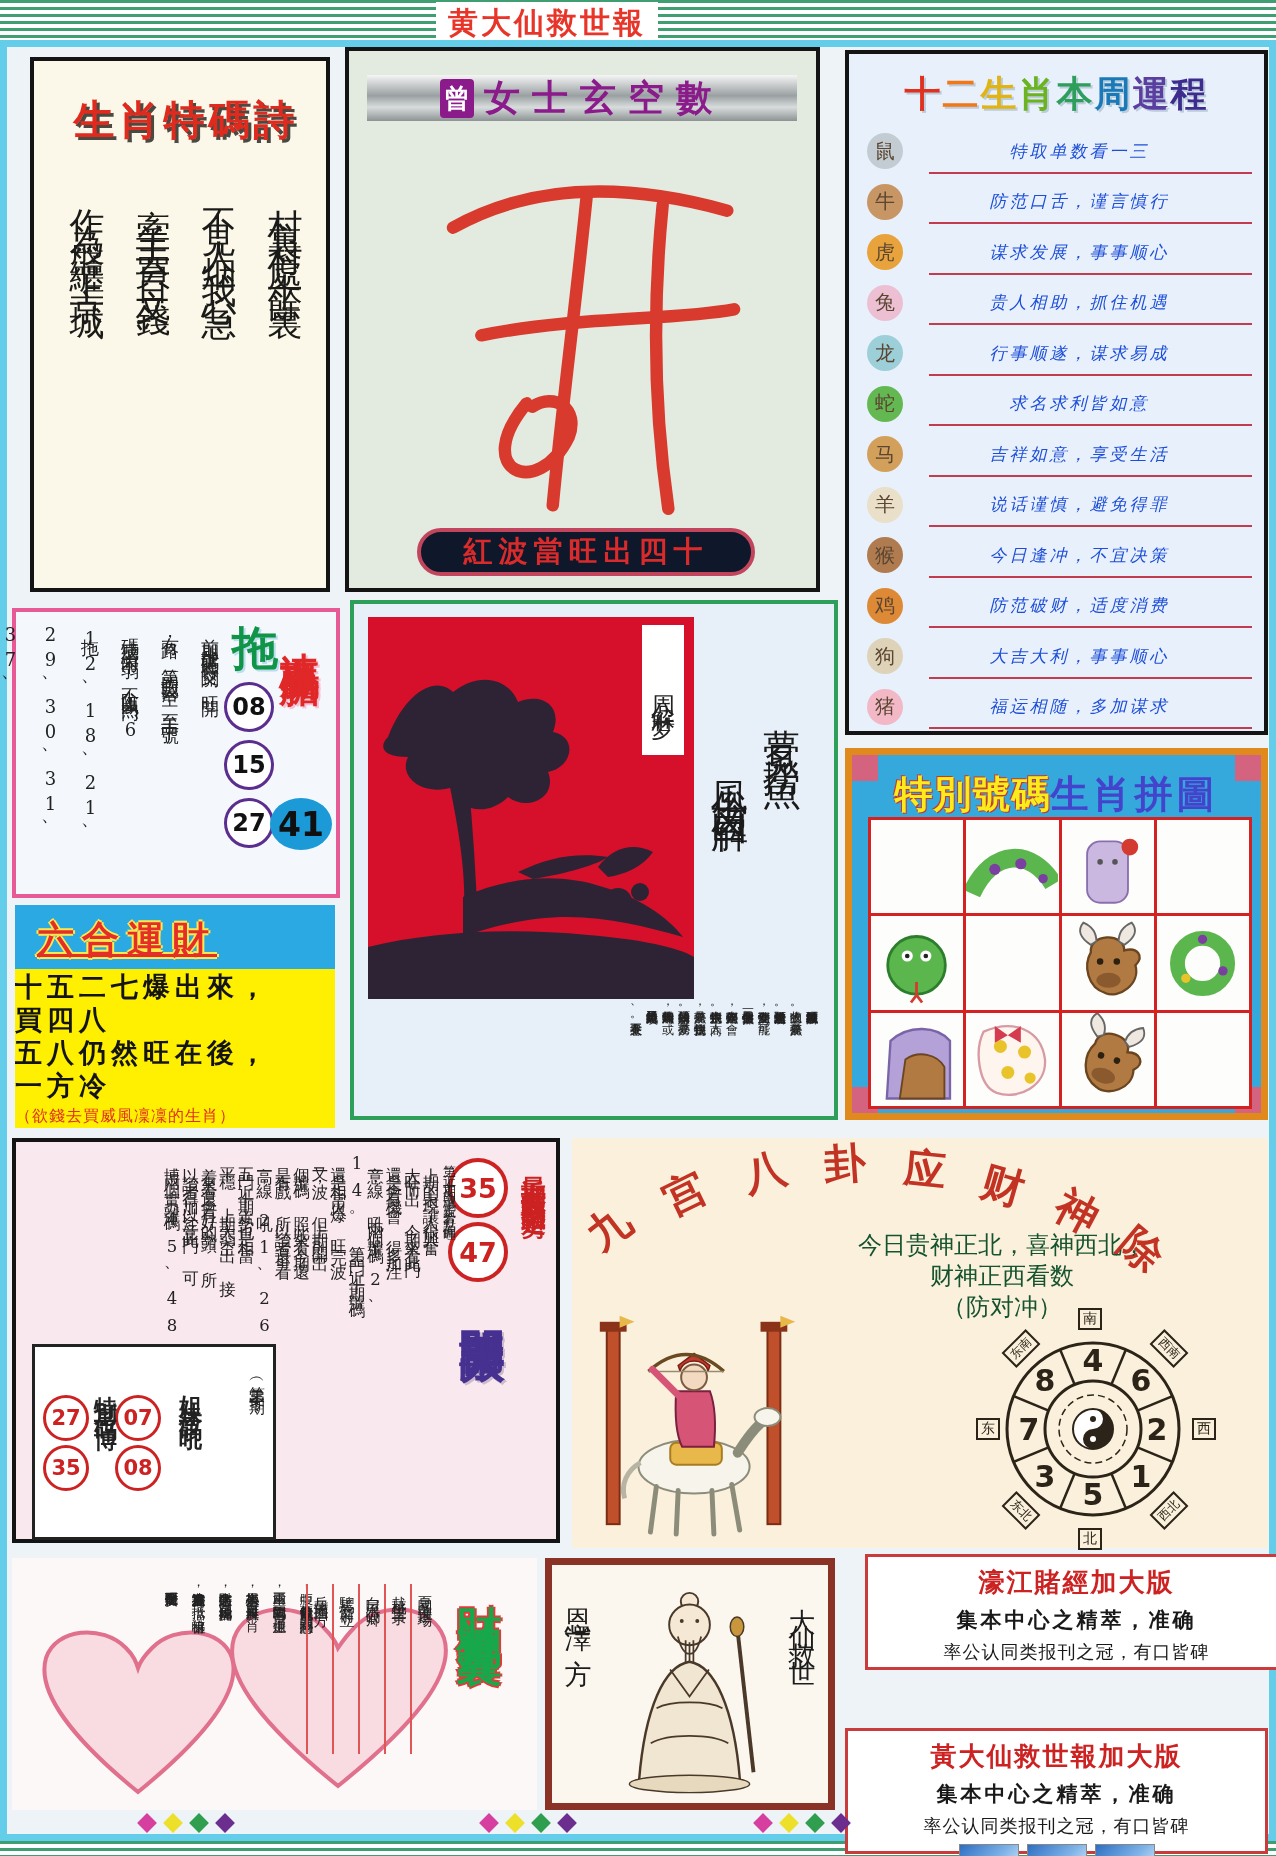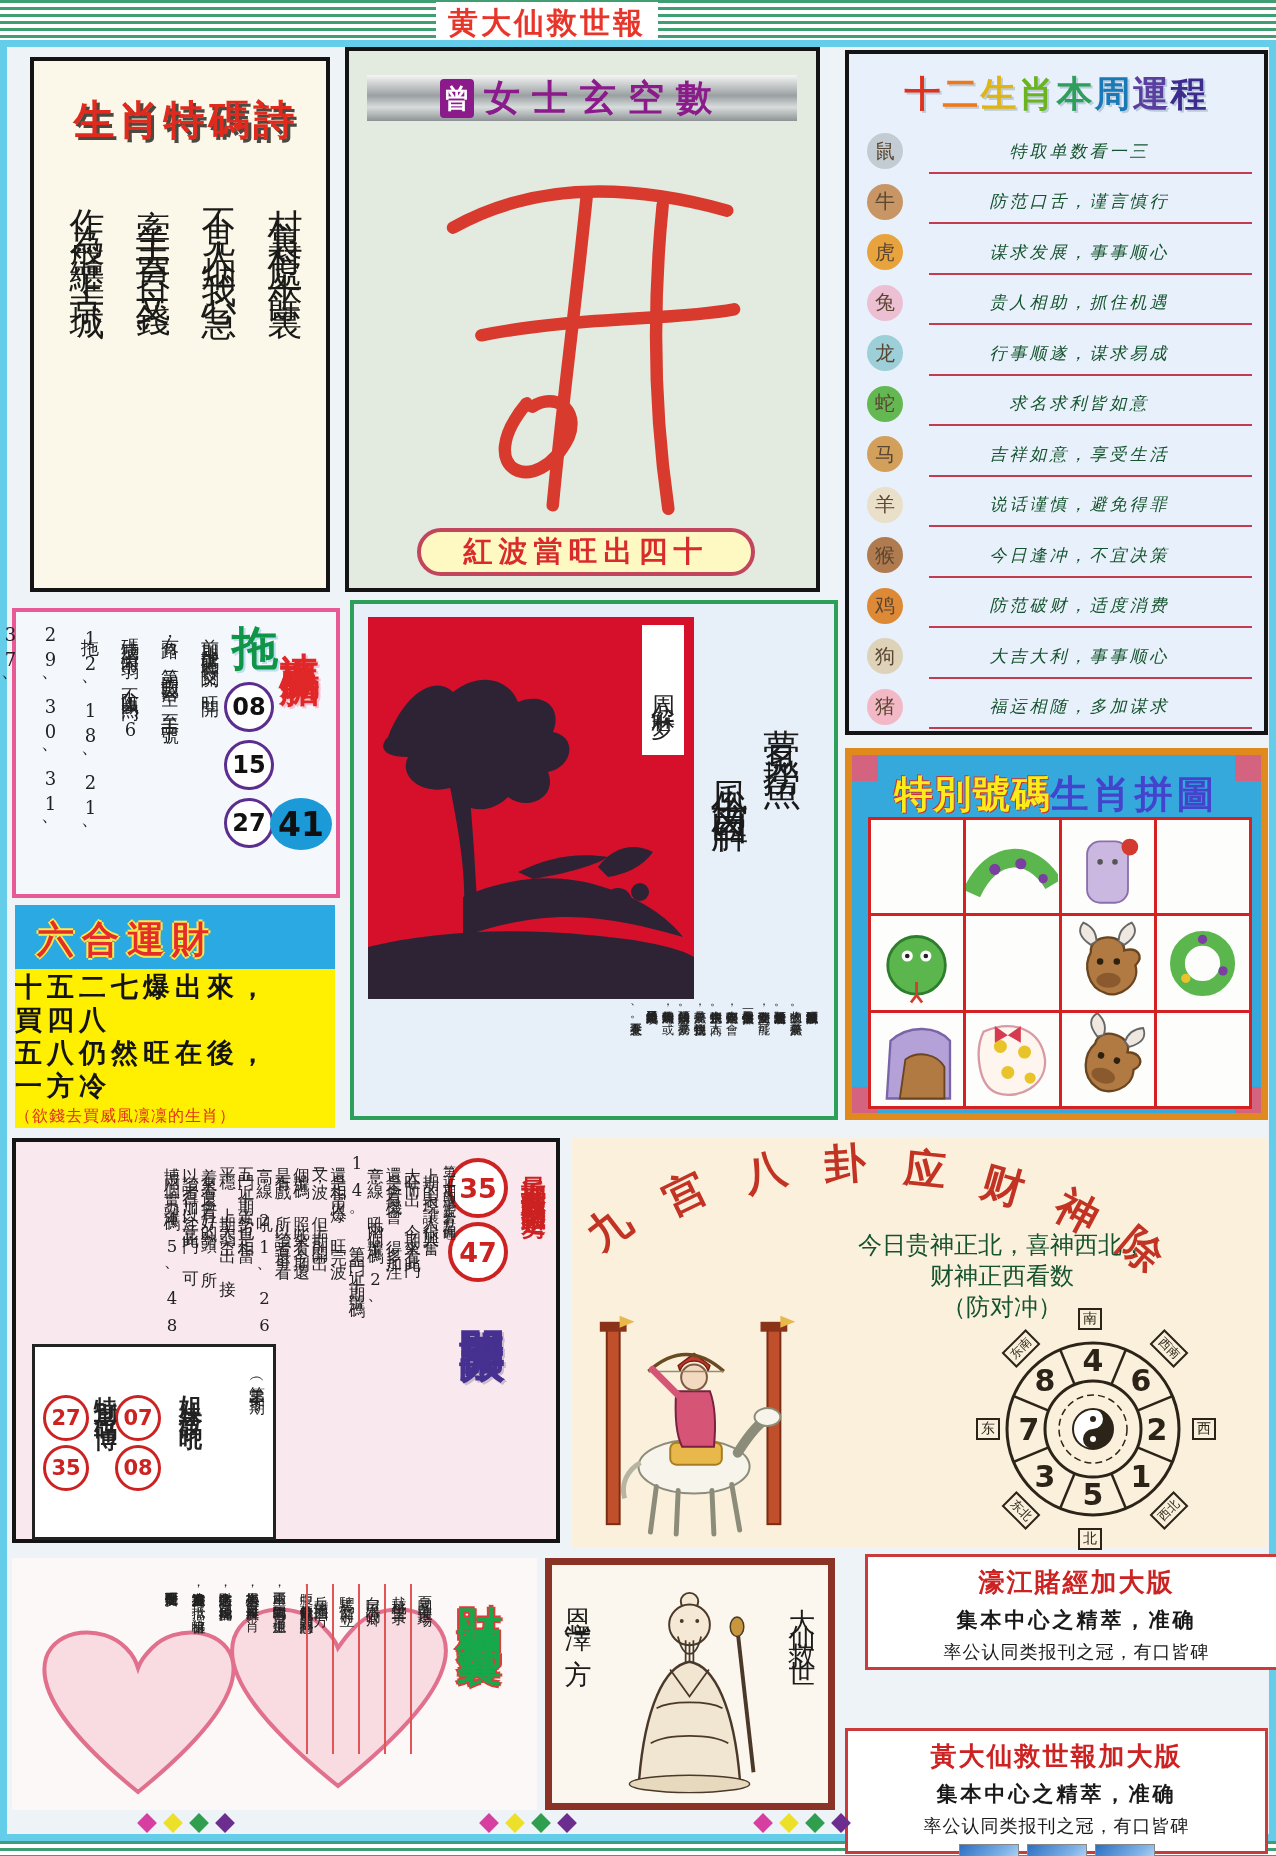--- a/index.html
+++ b/index.html
@@ -14,43 +14,43 @@
   .panel{position:absolute;box-sizing:border-box;}
   
   .p1{left:30px;top:57px;width:300px;height:535px;background:#fbf8e9;border:4px solid #141414;padding-left:7px;}
   .p1-title{top:32px;left:22px;width:260px;text-align:center;font-size:41px;font-weight:bold;color:#e02a1e;text-shadow:3px 3px 0 #4a4a42;font-family:"DejaVu Serif",serif;letter-spacing:4px;}
   .p1-cols{left:18px;top:120px;width:266px;height:400px;writing-mode:vertical-rl;text-orientation:upright;font-family:"DejaVu Serif",serif;font-size:35px;letter-spacing:16px;line-height:66px;color:#1a1a18;}
   
   .p2{left:345px;top:47px;width:475px;height:545px;background:#e3ebe1;border:4px solid #141414;}
   .p2-banner{left:18px;top:24px;width:430px;height:46px;background:linear-gradient(to bottom,#f5f5f5,#9aa0a2 45%,#d8dcdc 70%,#8d9394);display:flex;align-items:center;justify-content:center;gap:10px;}
   .p2-box-char{display:inline-block;background:#8b1a8b;color:#fff;font-weight:bold;font-size:26px;padding:2px 4px;border-radius:4px;font-family:"DejaVu Serif",serif;}
   .p2-banner-text{color:#8b1a8b;font-size:36px;font-weight:bold;letter-spacing:12px;font-family:"DejaVu Serif",serif;}
-  .p2-pill{left:68px;bottom:12px;width:330px;height:40px;background:#fef9c3;border:4px solid #c2455e;border-radius:26px;display:flex;align-items:center;justify-content:center;color:#d92b2b;font-size:29px;font-weight:bold;letter-spacing:6px;font-family:"DejaVu Serif",serif;}
+  .p2-pill{left:68px;bottom:12px;width:330px;height:40px;background:#0f172a;border:4px solid #c2455e;border-radius:26px;display:flex;align-items:center;justify-content:center;color:#d92b2b;font-size:29px;font-weight:bold;letter-spacing:6px;font-family:"DejaVu Serif",serif;}
   
   .p3{left:845px;top:50px;width:423px;height:685px;background:#e8f1fb;border:4px solid #141414;}
   .p3-title{top:16px;left:0;width:100%;text-align:center;font-size:36px;font-weight:bold;font-family:"DejaVu Serif",serif;letter-spacing:2px;text-shadow:2px 2px 0 #bcd;}
   .zrows{left:8px;top:72px;width:399px;}
   .zrow{position:relative;height:50.5px;display:flex;align-items:center;}
   .zline{position:absolute;bottom:3px;left:72px;right:4px;height:2px;background:#c23b4e;}
   .zicon{width:36px;height:36px;margin-left:10px;border-radius:50%;display:flex;align-items:center;justify-content:center;font-size:20px;color:#5a4632;font-family:"DejaVu Serif",serif;}
-  .ztext{flex:1;text-align:center;font-size:17px;color:#14532d;font-family:"DejaVu Serif",serif;font-style:italic;letter-spacing:3px;}
+  .ztext{flex:1;text-align:center;font-size:17px;color:#1d4ed8;font-family:"DejaVu Serif",serif;font-style:italic;letter-spacing:3px;}
   .zicon-rat{background:#c3ccd2;} .zicon-ox{background:#c89664;} .zicon-tiger{background:#e8a33d;}
   .zicon-rabbit{background:#ecc0d2;} .zicon-dragon{background:#9ccfd8;} .zicon-snake{background:#64b852;}
   .zicon-horse{background:#d2a05a;} .zicon-goat{background:#eadfc8;} .zicon-monkey{background:#b07b4f;}
   .zicon-rooster{background:#dd8936;} .zicon-dog{background:#ded2b8;} .zicon-pig{background:#f2b8c6;}
   
   .p4{left:12px;top:608px;width:328px;height:290px;background:#f4f8fc;border:4px solid #e85a96;}
   .p4-title{right:8px;top:8px;writing-mode:vertical-rl;text-orientation:upright;font-size:40px;font-weight:bold;color:#e02828;letter-spacing:5px;font-family:"DejaVu Serif",serif;text-shadow:2px 2px 0 #f4c4d6;}
   .p4-tuo{right:58px;top:6px;font-size:46px;font-weight:bold;color:#0f9448;font-family:"DejaVu Serif",serif;text-shadow:2px 2px 0 #bde;}
   .p4-circ{position:absolute;right:62px;width:44px;height:44px;border:3px solid #5b2d8e;border-radius:50%;background:#fff;display:flex;align-items:center;justify-content:center;font-size:24px;font-weight:bold;color:#111;}
   .p4-41{right:4px;top:186px;width:62px;height:52px;background:#1b9ad7;border-radius:50%;display:flex;align-items:center;justify-content:center;font-size:33px;font-weight:bold;color:#101010;}
   .p4-cols{left:14px;top:12px;width:200px;height:266px;writing-mode:vertical-rl;text-orientation:upright;font-size:18px;line-height:40px;letter-spacing:4px;color:#222;font-family:"DejaVu Serif",serif;}
   
   .p5{left:15px;top:905px;width:320px;height:223px;background:#2ba9e2;}
-  .p5-title{left:22px;top:10px;font-size:37px;font-weight:bold;color:#e42e2a;letter-spacing:8px;font-family:"DejaVu Serif",serif;text-shadow:2px 0 0 #ffe84a,-2px 0 0 #ffe84a,0 2px 0 #ffe84a,0 -2px 0 #ffe84a;}
+  .p5-title{left:22px;top:10px;font-size:37px;font-weight:bold;color:#e42e2a;letter-spacing:8px;font-family:"DejaVu Serif",serif;text-shadow:2px 0 0 #ffe84a,-2px 0 0 #ffe84a,0 2px 0 #ffe84a,0 -2px 0 #ffe84a;text-decoration:underline;}
   .p5-body{left:0;top:64px;width:320px;height:159px;background:#ffef00;display:flex;flex-direction:column;justify-content:center;}
   .p5-line{font-size:27px;font-weight:bold;color:#141414;font-family:"DejaVu Serif",serif;letter-spacing:5px;line-height:33px;}
   .p5-note{font-size:16px;color:#e0301e;margin-top:4px;font-family:"DejaVu Serif",serif;letter-spacing:1px;}
   
   .p6{left:350px;top:600px;width:488px;height:520px;background:#e7f0f8;border:4px solid #2e9e5b;}
   .p6-book{left:14px;top:13px;width:326px;height:382px;background:#d6102a;overflow:hidden;}
   .p6-label{position:absolute;right:10px;top:8px;width:42px;height:130px;background:#fff;display:flex;align-items:center;justify-content:center;}
   .p6-label-in{writing-mode:vertical-rl;text-orientation:upright;font-size:24px;letter-spacing:7px;color:#222;font-family:"DejaVu Serif",serif;}
   .p6-subject{right:28px;top:96px;writing-mode:vertical-rl;text-orientation:upright;font-size:37px;letter-spacing:15px;color:#1a1a1a;font-family:"DejaVu Serif",serif;}
   .p6-subtitle{right:80px;top:148px;writing-mode:vertical-rl;text-orientation:upright;font-size:37px;letter-spacing:9px;color:#1a1a1a;font-family:"DejaVu Serif",serif;}

